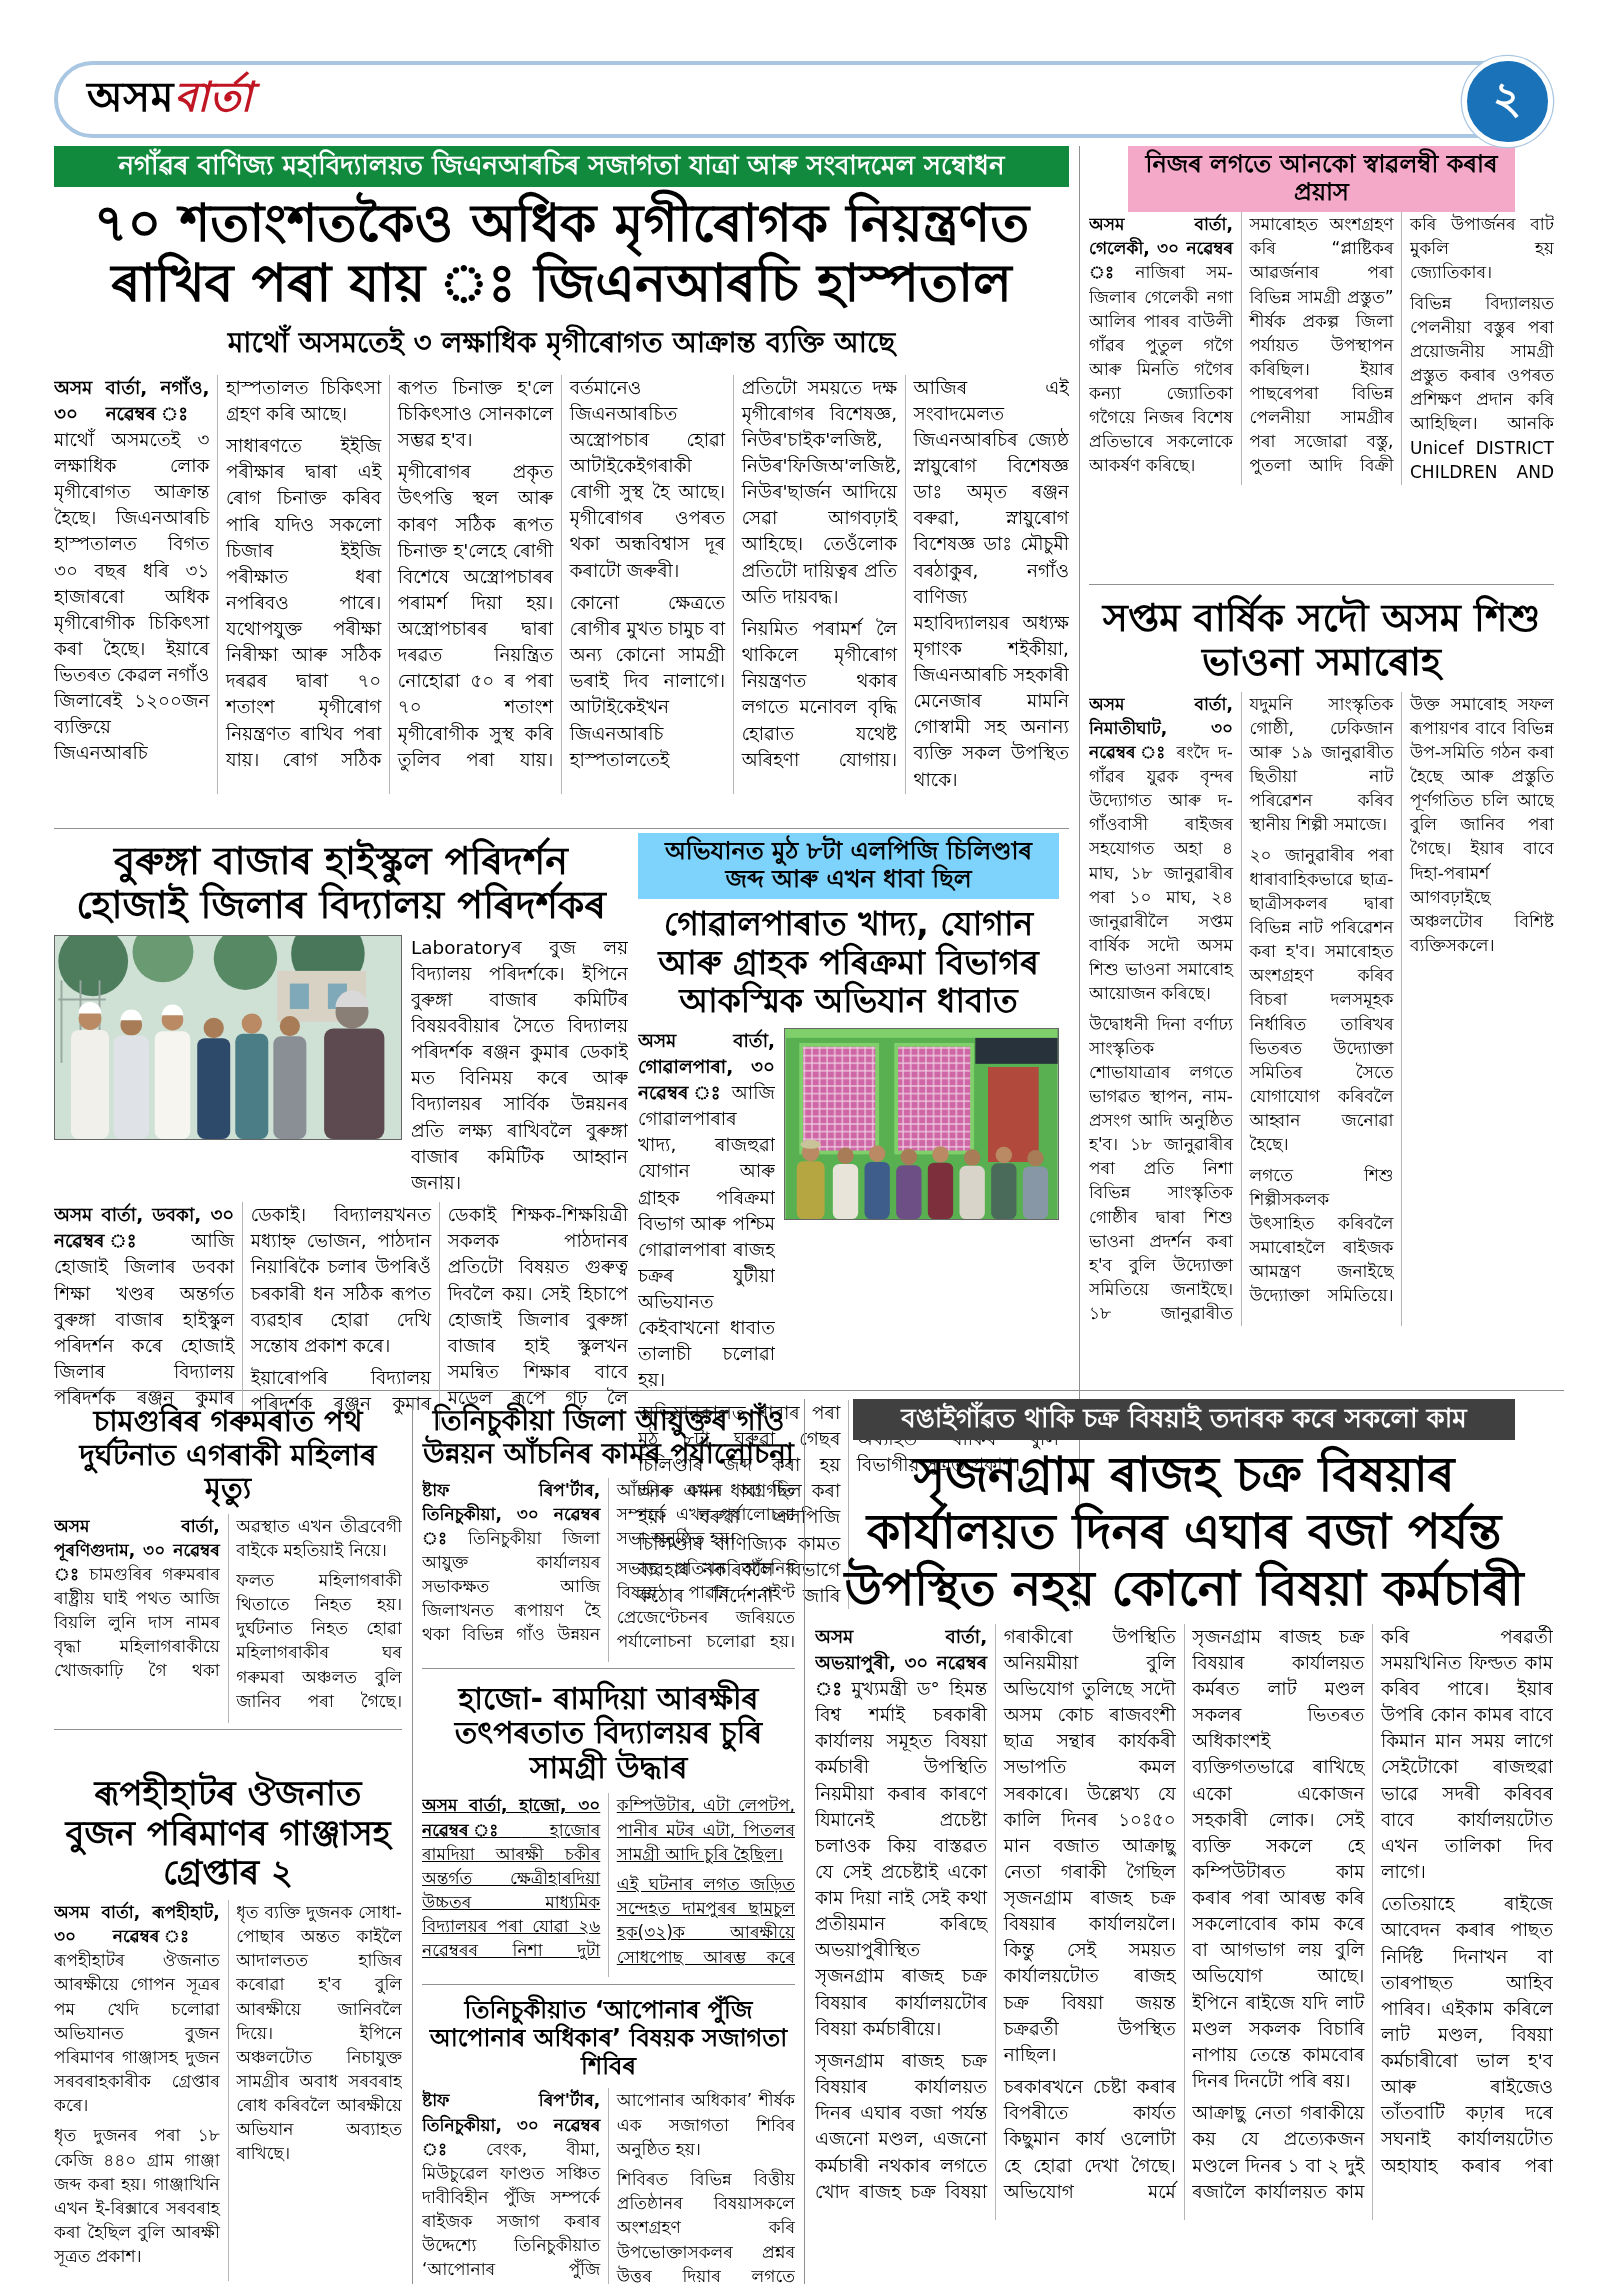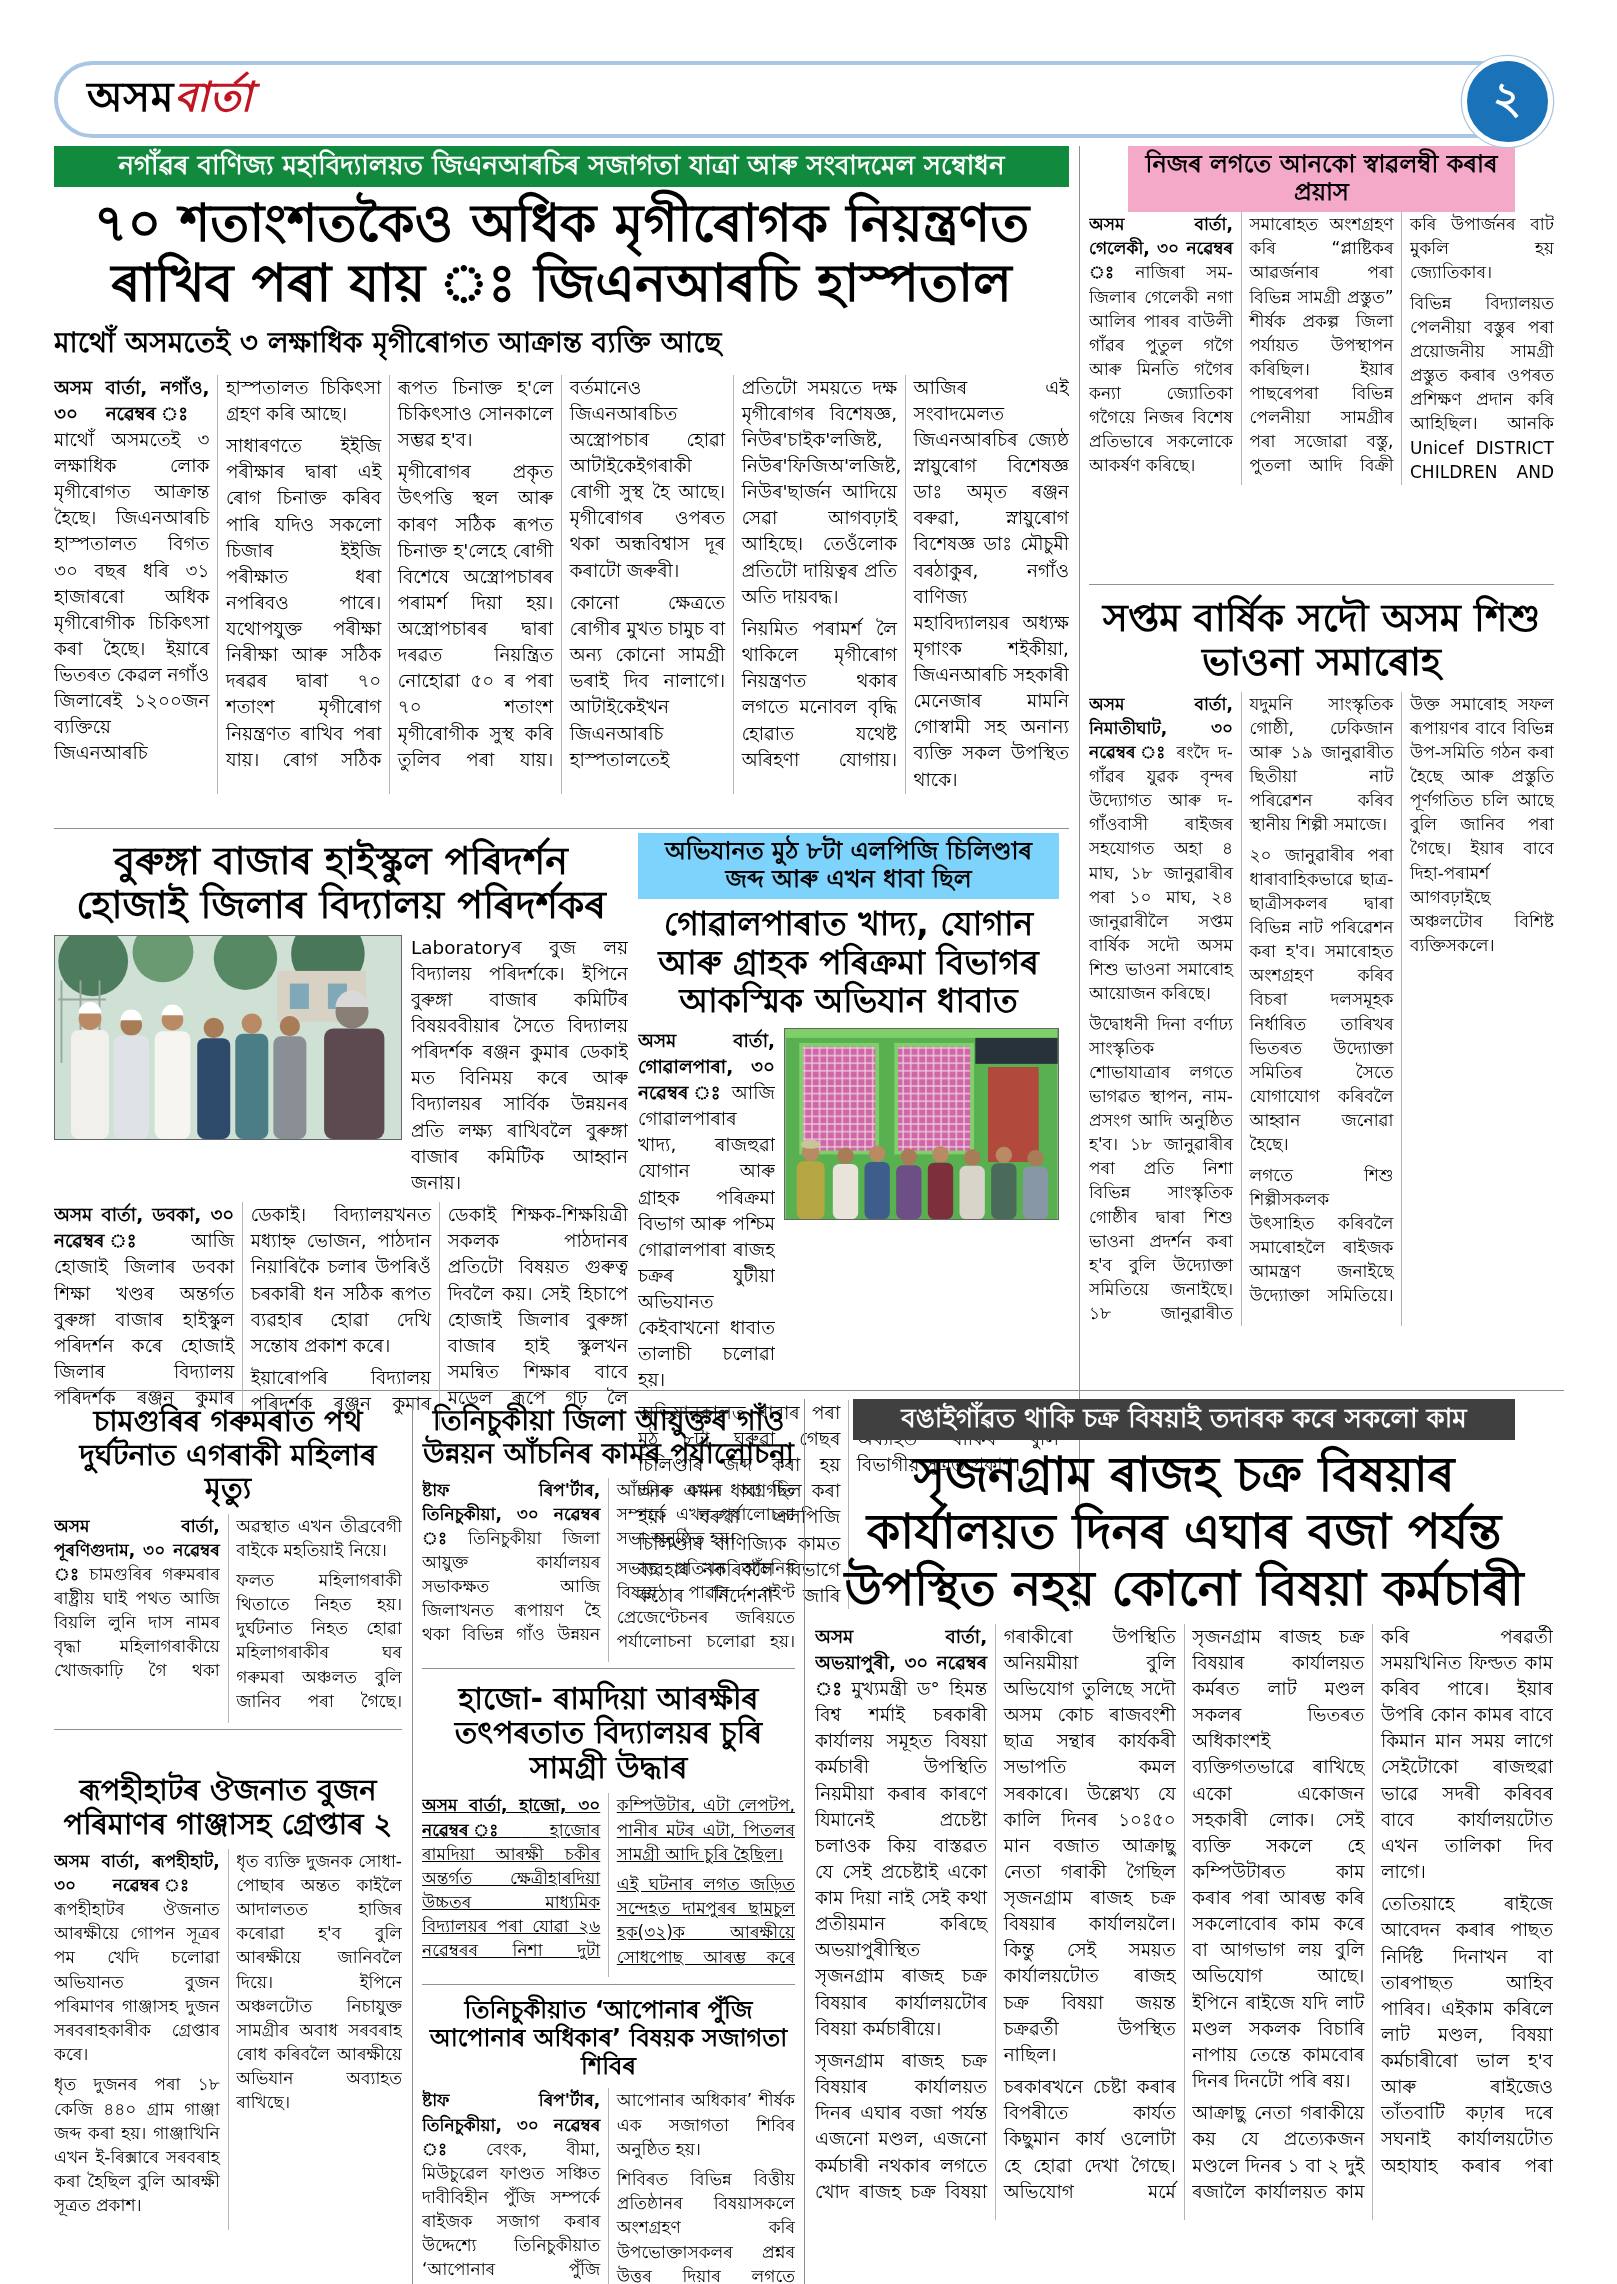--- a/index.html
+++ b/index.html
@@ -24,21 +24,21 @@
         background:#1a72b8;color:#fff;border:5px solid #fff;box-shadow:0 0 0 1.3px #a9c6e2;
         display:flex;align-items:center;justify-content:center;font-size:44px;font-weight:bold;}
 
   
   .strap{display:block;text-align:center;font-weight:bold;padding:5.7px 9px;line-height:1.15;}
   .strap.green{background:#128a3e;color:#fff;font-size:26px;}
   .strap.pink{background:#f5a9c8;color:#000;font-size:24px;margin:0 39px;}
   .strap.yellow{background:#7dd3fc;color:#000;font-size:24px;}
   .strap.magenta{background:#404040;color:#fff;font-size:26px;margin:0 38px;}
   .head{font-weight:bold;text-align:center;line-height:1.16;margin:6.3px 0 7.6px 0;}
-  .subhead{font-weight:bold;font-size:28px;margin:1.3px 0 6.3px 0;}
+  .subhead{font-weight:bold;text-align:center;font-size:28px;margin:1.3px 0 6.3px 0;}
   .body-cols{column-gap:16.5px;column-rule:0.6px solid #b5b5b5;column-fill:auto;
         text-align:justify;font-size:18.4px;line-height:1.42;overflow:hidden;}
   .body-cols p{margin:0 0 6.3px 0;}
   .lead-line{margin:0 0 6.3px 0;}
   .dateline{font-weight:bold;}
   .rule{border:0;border-top:1.3px solid #8f8f8f;margin:6.3px 0;}
   article{overflow:hidden;}
 
   
   .top-grid{display:grid;grid-template-columns:1015px 475px;column-gap:10px;height:1237px;margin-top:7.6px;}
@@ -63,21 +63,21 @@
   .a-bhaona .head{font-size:38px;}
   .a-bhaona .body-cols{column-count:3;height:634px;font-size:17px;}
 
   
   .bottom-grid{display:grid;grid-template-columns:348px 393px 738px;column-gap:10px;
         border-top:1.3px solid #8f8f8f;margin-top:7.6px;padding-top:7.6px;height:850px;}
   .bcol{display:flex;flex-direction:column;min-width:0;}
   .bcol.mid{border-left:1.3px solid #8f8f8f;border-right:1.3px solid #8f8f8f;padding:0 9px;}
   .a-chamguri .head{font-size:29px;}
   .a-chamguri .body-cols{column-count:2;height:209px;font-size:17px;}
-  .a-rupahihat .head{font-size:29px;margin-top:38px;}
+  .a-rupahihat .head{font-size:34px;margin-top:38px;}
   .a-rupahihat .body-cols{column-count:2;height:381px;font-size:17px;}
   .a-treview .head{font-size:28px;}
   .a-treview .body-cols{column-count:2;height:184px;font-size:17px;}
   .a-hajo .head{font-size:30px;}
   .a-hajo .body-cols{column-count:2;height:184px;font-size:17px;text-decoration:underline;}
   .a-tcamp .head{font-size:24px;}
   .a-tcamp .body-cols{column-count:2;height:203px;font-size:17px;}
   .a-srijan .head{font-size:48px;line-height:1.18;}
   .a-srijan .body-cols{column-count:4;height:596px;}
 </style>

